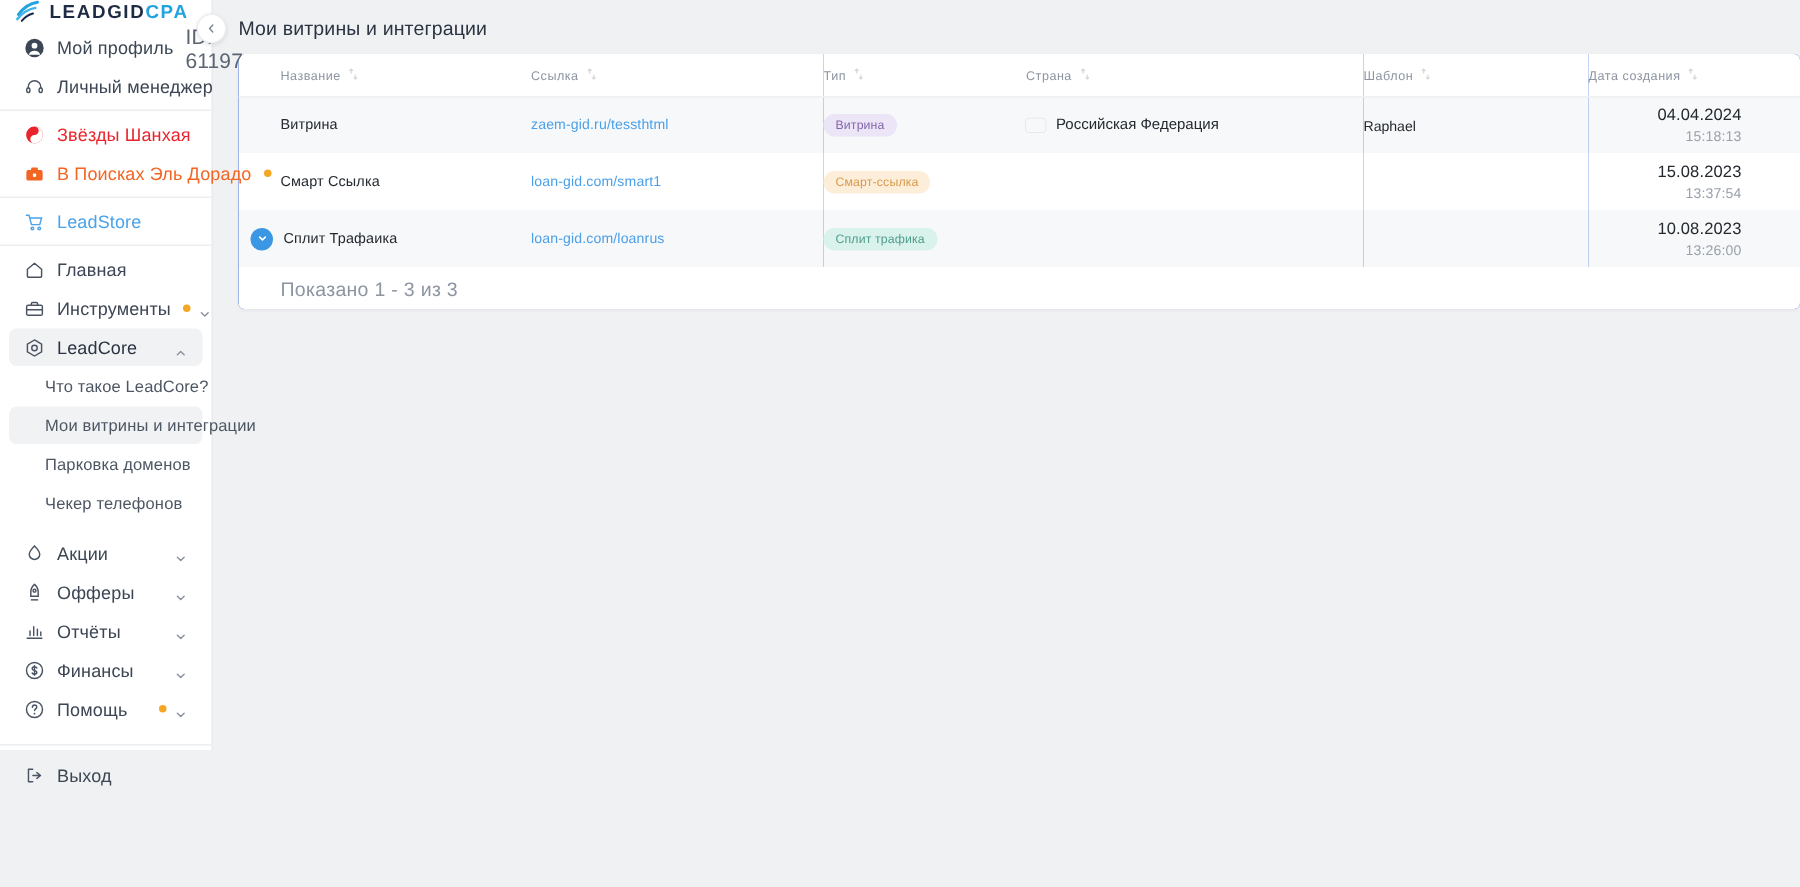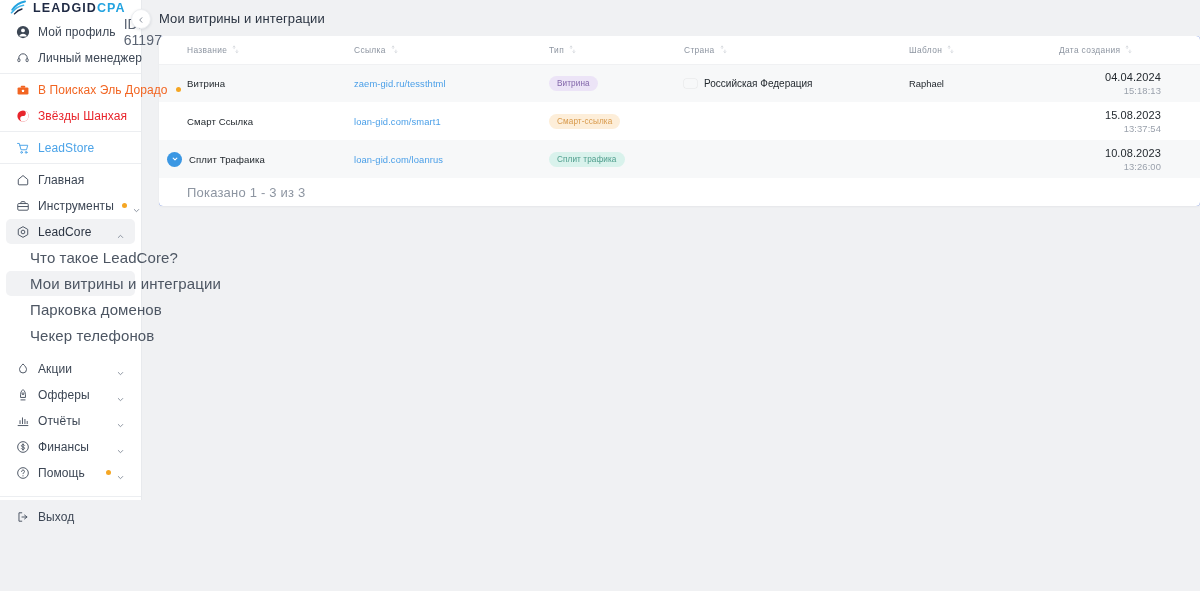--- a/index.html
+++ b/index.html
@@ -50,21 +50,21 @@
   .nav-item.promo-red .lbl { color: #e8252c; }
   .nav-item.store .lbl { color: #4ba3e8; }
   .nav-item.active { background: #f1f2f4; }
   .nav-item.active .lbl { color: #2b3442; font-weight: 500; }
 
   .sub-item {
     height: 25px; display: flex; align-items: center;
     padding: 0 10px 0 24px; cursor: pointer;
     border-radius: 5px; margin: 1px 6px;
   }
-  .sub-item .lbl { font-size: 15px; color: #4d5663; white-space: nowrap; letter-spacing: .1px; }
+  .sub-item .lbl { font-size: 11px; color: #4d5663; white-space: nowrap; letter-spacing: .1px; }
   .sub-item.active { background: #f1f2f4; }
 
   .nav-spacer { height: 6px; }
   .logout-group { border-top: 1px solid #eceef1; margin-top: 8px; padding-top: 6px; }
 
   
   .collapse-btn {
     position: absolute; left: 131px; top: 9px; z-index: 20;
     width: 20px; height: 20px; border-radius: 50%;
     background: #fff; border: 1px solid #eceef1;
@@ -182,42 +182,42 @@
               <path d="M3.2 9.2V8a4.8 4.8 0 0 1 9.6 0v1.2"></path>
               <rect x="2.1" y="8.8" width="2.4" height="3.4" rx="1.1"></rect>
               <rect x="11.5" y="8.8" width="2.4" height="3.4" rx="1.1"></rect>
             </svg>
         </span>
         <span class="lbl">Личный менеджер</span>
       </div>
     </div>
 
     <div class="nav-group sep">
+      <div class="nav-item promo-red">
+        <span class="ico">
+          <svg viewBox="0 0 16 16">
+              <circle cx="8" cy="8" r="6.4" fill="#e8252c"></circle>
+              <path d="M8 1.6a3.2 3.2 0 0 1 0 6.4 3.2 3.2 0 0 0 0 6.4A6.4 6.4 0 0 0 8 1.6z" fill="#fff"></path>
+              <circle cx="8" cy="4.8" r="1" fill="#e8252c"></circle>
+            </svg>
+        </span>
+        <span class="lbl">Звёзды Шанхая</span>
+      </div>
       <div class="nav-item promo-orange">
         <span class="ico">
           <svg viewBox="0 0 16 16" fill="none">
               <rect x="1.8" y="5" width="12.4" height="8" rx="1.4" fill="#f26522"></rect>
               <rect x="5.4" y="3" width="5.2" height="2.4" rx="1" fill="#f26522"></rect>
               <rect x="6.8" y="7.6" width="2.4" height="2.6" rx=".6" fill="#fff"></rect>
             </svg>
         </span>
         <span class="lbl">В Поисках Эль Дорадо</span>
         <span class="right">
             <span class="dot"></span>
           </span>
-      </div>
-      <div class="nav-item promo-red">
-        <span class="ico">
-          <svg viewBox="0 0 16 16">
-              <circle cx="8" cy="8" r="6.4" fill="#e8252c"></circle>
-              <path d="M8 1.6a3.2 3.2 0 0 1 0 6.4 3.2 3.2 0 0 0 0 6.4A6.4 6.4 0 0 0 8 1.6z" fill="#fff"></path>
-              <circle cx="8" cy="4.8" r="1" fill="#e8252c"></circle>
-            </svg>
-        </span>
-        <span class="lbl">Звёзды Шанхая</span>
       </div>
     </div>
 
     <div class="nav-group sep">
       <div class="nav-item store">
         <span class="ico">
           <svg viewBox="0 0 16 16" fill="none" stroke="#4ba3e8" stroke-width="1.1" stroke-linecap="round">
               <path d="M1.8 2.8h2l1.9 7.2h6.3l1.4-5.1H4.4"></path>
               <circle cx="6.4" cy="13" r="1"></circle>
               <circle cx="11.6" cy="13" r="1"></circle>

